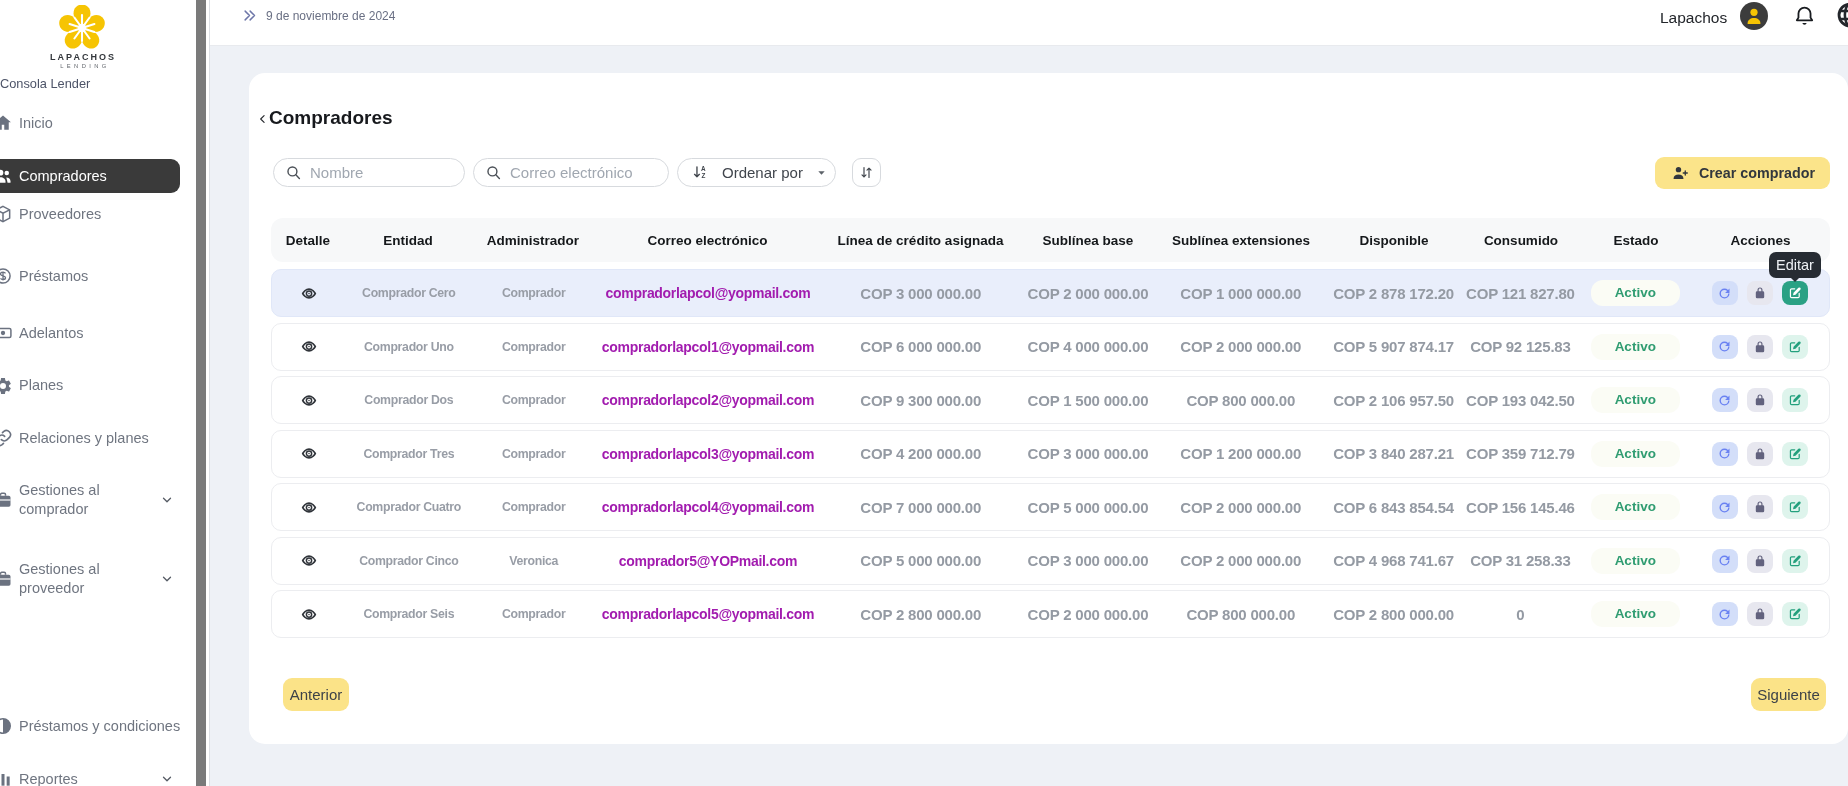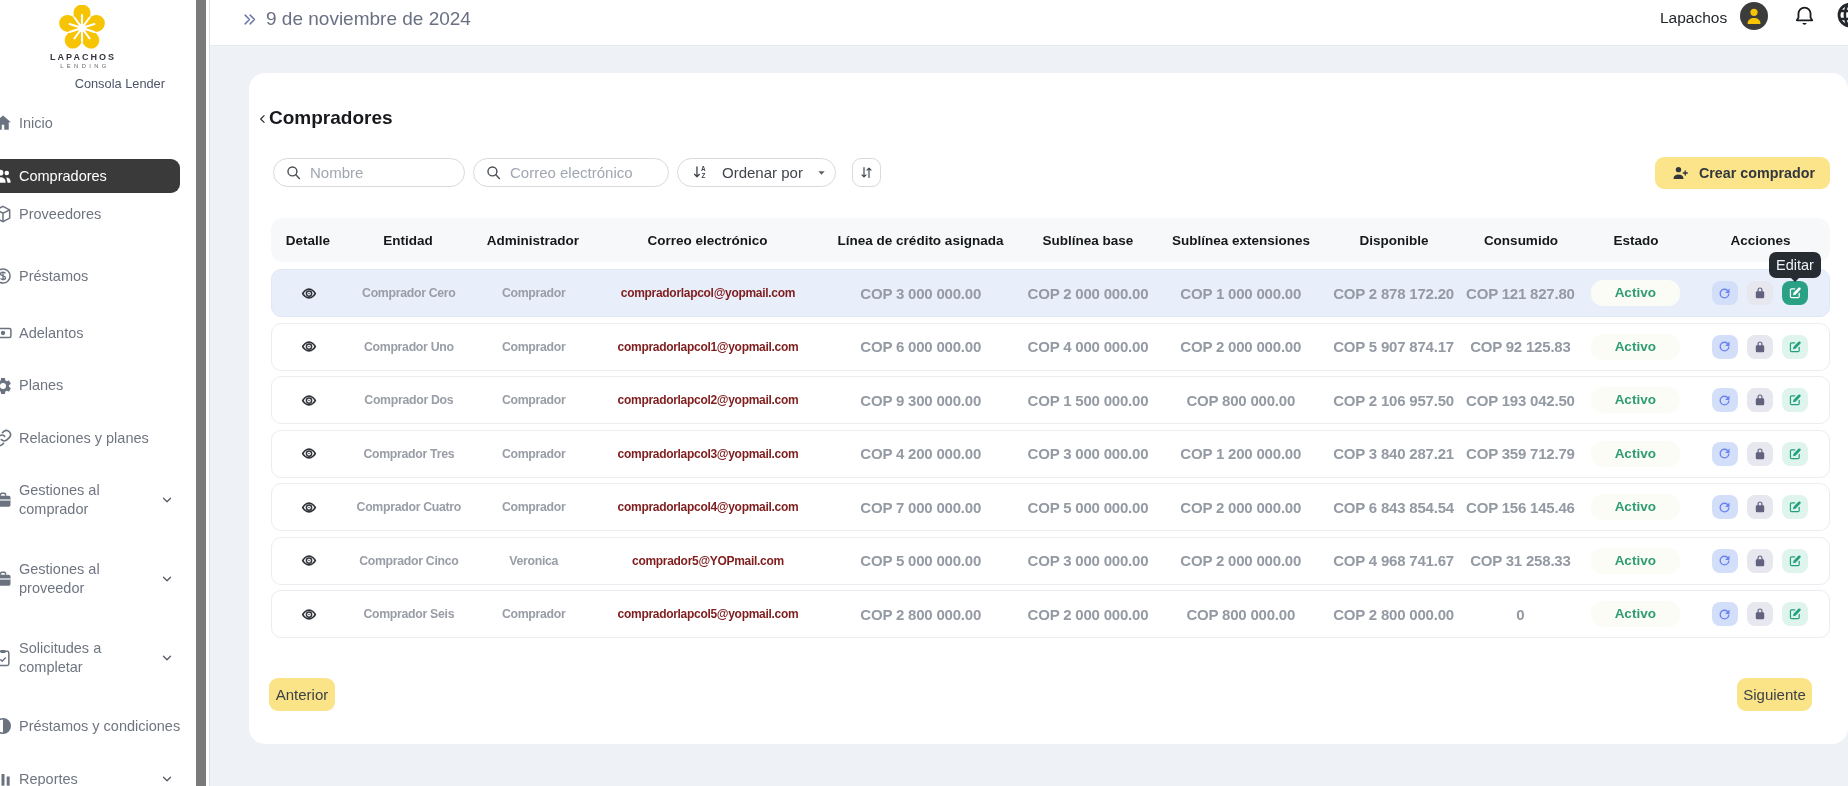--- a/index.html
+++ b/index.html
@@ -1,28 +1,28 @@
 <!DOCTYPE html>
 <html><head><meta charset="utf-8"><style>
 *{margin:0;padding:0;box-sizing:border-box}
 html,body{width:1848px;height:786px;overflow:hidden;font-family:"Liberation Sans",sans-serif;background:#eef1f6}
 #sb{position:absolute;left:0;top:0;width:196px;height:786px;background:#fff;overflow:hidden}
 #sbar{position:absolute;left:196px;top:0;width:10px;height:786px;background:#7a7a7a}
 #sbwhite{position:absolute;left:206px;top:0;width:4px;height:786px;background:#fff;border-right:1px solid #dcdfe4}
 .lap{position:absolute;left:2px;top:52px;width:162px;text-align:center;font-size:9px;font-weight:bold;letter-spacing:2px;color:#33373c}
 .lend{position:absolute;left:4px;top:62.5px;width:162px;text-align:center;font-size:5.8px;letter-spacing:3.4px;color:#64686e}
-.consola{position:absolute;left:0;top:76px;width:165px;text-align:right;font-size:12.8px;color:#4d5468}
+.consola{position:absolute;left:0;top:76px;width:165px;text-align:left;font-size:12.8px;color:#4d5468}
 .navi{position:absolute;left:0;width:196px;display:flex;align-items:center;color:#6f7580;font-size:14.5px}
 .navi .nico{margin-left:-7px;margin-right:6px;flex:none}
 .navi span{line-height:19px}
 .navi.two span{width:118px}
 .chev{position:absolute;right:22px;top:50%;margin-top:-7px}
 .navi.act{height:34px;background:#3a3a3a;border-radius:9px;width:192px;margin-left:-12px;padding-left:12px;color:#fff;font-weight:500}
 #top{position:absolute;left:210px;top:0;width:1638px;height:46px;background:#fff;border-bottom:1px solid #e8eaee}
-#date{position:absolute;left:31px;top:8px;display:flex;align-items:center;font-size:19px;color:#6a7084}
+#date{position:absolute;left:31px;top:8px;display:flex;align-items:center;font-size:12px;color:#6a7084}
 #date svg{margin-right:8px}
 #tright{position:absolute;left:0;top:0;height:46px;width:1638px}
 #lapname{position:absolute;left:1450px;top:9px;font-size:15.5px;color:#23262b}
 .card{position:absolute;left:249px;top:73px;width:1599px;height:671px;background:#fff;border-radius:16px}
 h1{position:absolute;left:8px;top:34px;font-size:19px;font-weight:700;color:#17191d;display:flex;align-items:center}
 .inp{position:absolute;height:29px;border:1px solid #d7dade;border-radius:14.5px;display:flex;align-items:center;background:#fff}
 .mag{margin-left:11px;margin-right:8px}
 .ph{color:#a0a7b0;font-size:15px}
 #inp1{left:24px;top:85px;width:192px}
 #inp2{left:224px;top:85px;width:196px}
@@ -31,28 +31,28 @@
 #ord .caret{margin-left:13px}
 #swapb{left:603px;top:85px;width:29px;border-radius:9px;justify-content:center}
 #create{position:absolute;left:1406px;top:84px;width:175px;height:32px;background:#fbe48a;border-radius:9px;display:flex;align-items:center;justify-content:center;font-size:14.3px;font-weight:600;color:#32373d}
 #create svg{margin-right:9px}
 #thead{position:absolute;left:22px;top:145px;width:1559px;height:44px;background:#f7f8f9;border-radius:12px;display:flex;align-items:center}
 .h{font-size:13.5px;font-weight:700;color:#15181b;text-align:center}
 .row{position:absolute;left:22px;width:1559px;height:48px;background:#fff;border:1px solid #ecedf0;border-radius:10px;display:flex;align-items:center}
 .row.row1{background:#e9eefb;border-color:#e0e7f8}
 .c{display:flex;align-items:center;justify-content:center;font-size:13.5px}
 .ent{color:#989da6;font-weight:600;font-size:12.3px;letter-spacing:-0.3px}
-.em{color:#7f1d1d;font-weight:700;font-size:12px;letter-spacing:-0.3px}
+.em{color:#a21caf;font-weight:700;font-size:14px;letter-spacing:-0.3px}
 .num{color:#949aa3;font-weight:600;font-size:15px;letter-spacing:-0.2px}
 .pill{background:#fbfcf5;border-radius:12px;height:26px;line-height:26px;padding:0 24px;font-size:13.5px;font-weight:700;color:#2f9c71}
 .ab{width:26px;height:24px;border-radius:8px;display:inline-flex;align-items:center;justify-content:center;margin:0 4.5px}
 .ac .ab svg{display:block}
 #tooltip{position:absolute;left:1520px;top:179px;width:52px;height:26px;background:#272c33;border-radius:7px;color:#eef1f5;font-size:14.5px;display:flex;align-items:center;justify-content:center}
 #tooltip:after{content:"";position:absolute;left:50%;margin-left:-4px;top:26px;border:4px solid transparent;border-top-color:#272c33}
-#pager{position:absolute;left:8px;top:605px;width:1559px;height:33px}
+#pager{position:absolute;left:22px;top:605px;width:1559px;height:33px}
 .ybtn{position:absolute;top:0;height:33px;background:#fbe388;border-radius:9px;display:flex;align-items:center;justify-content:center;font-size:15px;color:#3d4248}
 #prev{left:12px;width:66px}
 #next{right:4px;width:75px}
 #pgtxt{position:absolute;left:0;top:8px;width:1559px;text-align:center;font-size:13.8px;color:#23262b}
 </style></head>
 <body>
 <div id="sb">
   <svg width="46" height="46" viewBox="-23 -23 46 46" style="position:absolute;left:59px;top:5px">
 <g fill="#f6c403">
 <g transform="rotate(0)">
@@ -151,31 +151,20 @@
       <svg class="nico" width="20" height="20" viewBox="0 0 24 24">
         <rect x="3" y="7" width="18" height="13" rx="2" fill="#6b7280"></rect>
         <path d="M9 7V5.5A1.5 1.5 0 0 1 10.5 4h3A1.5 1.5 0 0 1 15 5.5V7" fill="none" stroke="#6b7280" stroke-width="1.8"></path>
         <path d="M3 12h18" stroke="#fff" stroke-width="1.4"></path>
       </svg>
       <span>Gestiones al proveedor</span>
       <svg class="chev" width="14" height="14" viewBox="0 0 24 24">
         <path d="m6 9 6 6 6-6" fill="none" stroke="#555b64" stroke-width="2.2" stroke-linecap="round" stroke-linejoin="round"></path>
       </svg>
     </div>
-<div class="navi two" style="top:637.5px;height:40px">
-      <svg class="nico" width="20" height="20" viewBox="0 0 24 24">
-        <rect x="5" y="4" width="14" height="17" rx="2" fill="none" stroke="#6b7280" stroke-width="1.8"></rect>
-        <rect x="9" y="2.5" width="6" height="3.5" rx="1" fill="#6b7280"></rect>
-        <path d="m8.7 13.5 2.3 2.3 4.3-4.3" fill="none" stroke="#6b7280" stroke-width="1.8"></path>
-      </svg>
-      <span>Solicitudes a completar</span>
-      <svg class="chev" width="14" height="14" viewBox="0 0 24 24">
-        <path d="m6 9 6 6 6-6" fill="none" stroke="#555b64" stroke-width="2.2" stroke-linecap="round" stroke-linejoin="round"></path>
-      </svg>
-    </div>
 <div class="navi" style="top:714.0px;height:24px">
       <svg class="nico" width="20" height="20" viewBox="0 0 24 24">
         <circle cx="12" cy="12" r="8.7" fill="none" stroke="#6b7280" stroke-width="1.8"></circle>
         <path d="M12 3.3a8.7 8.7 0 0 1 0 17.4z" fill="#6b7280"></path>
       </svg>
       <span>Préstamos y condiciones</span>
     </div>
 <div class="navi" style="top:767.0px;height:24px">
       <svg class="nico" width="20" height="20" viewBox="0 0 24 24">
         <rect x="4" y="11" width="3.6" height="9" fill="#6b7280"></rect>

